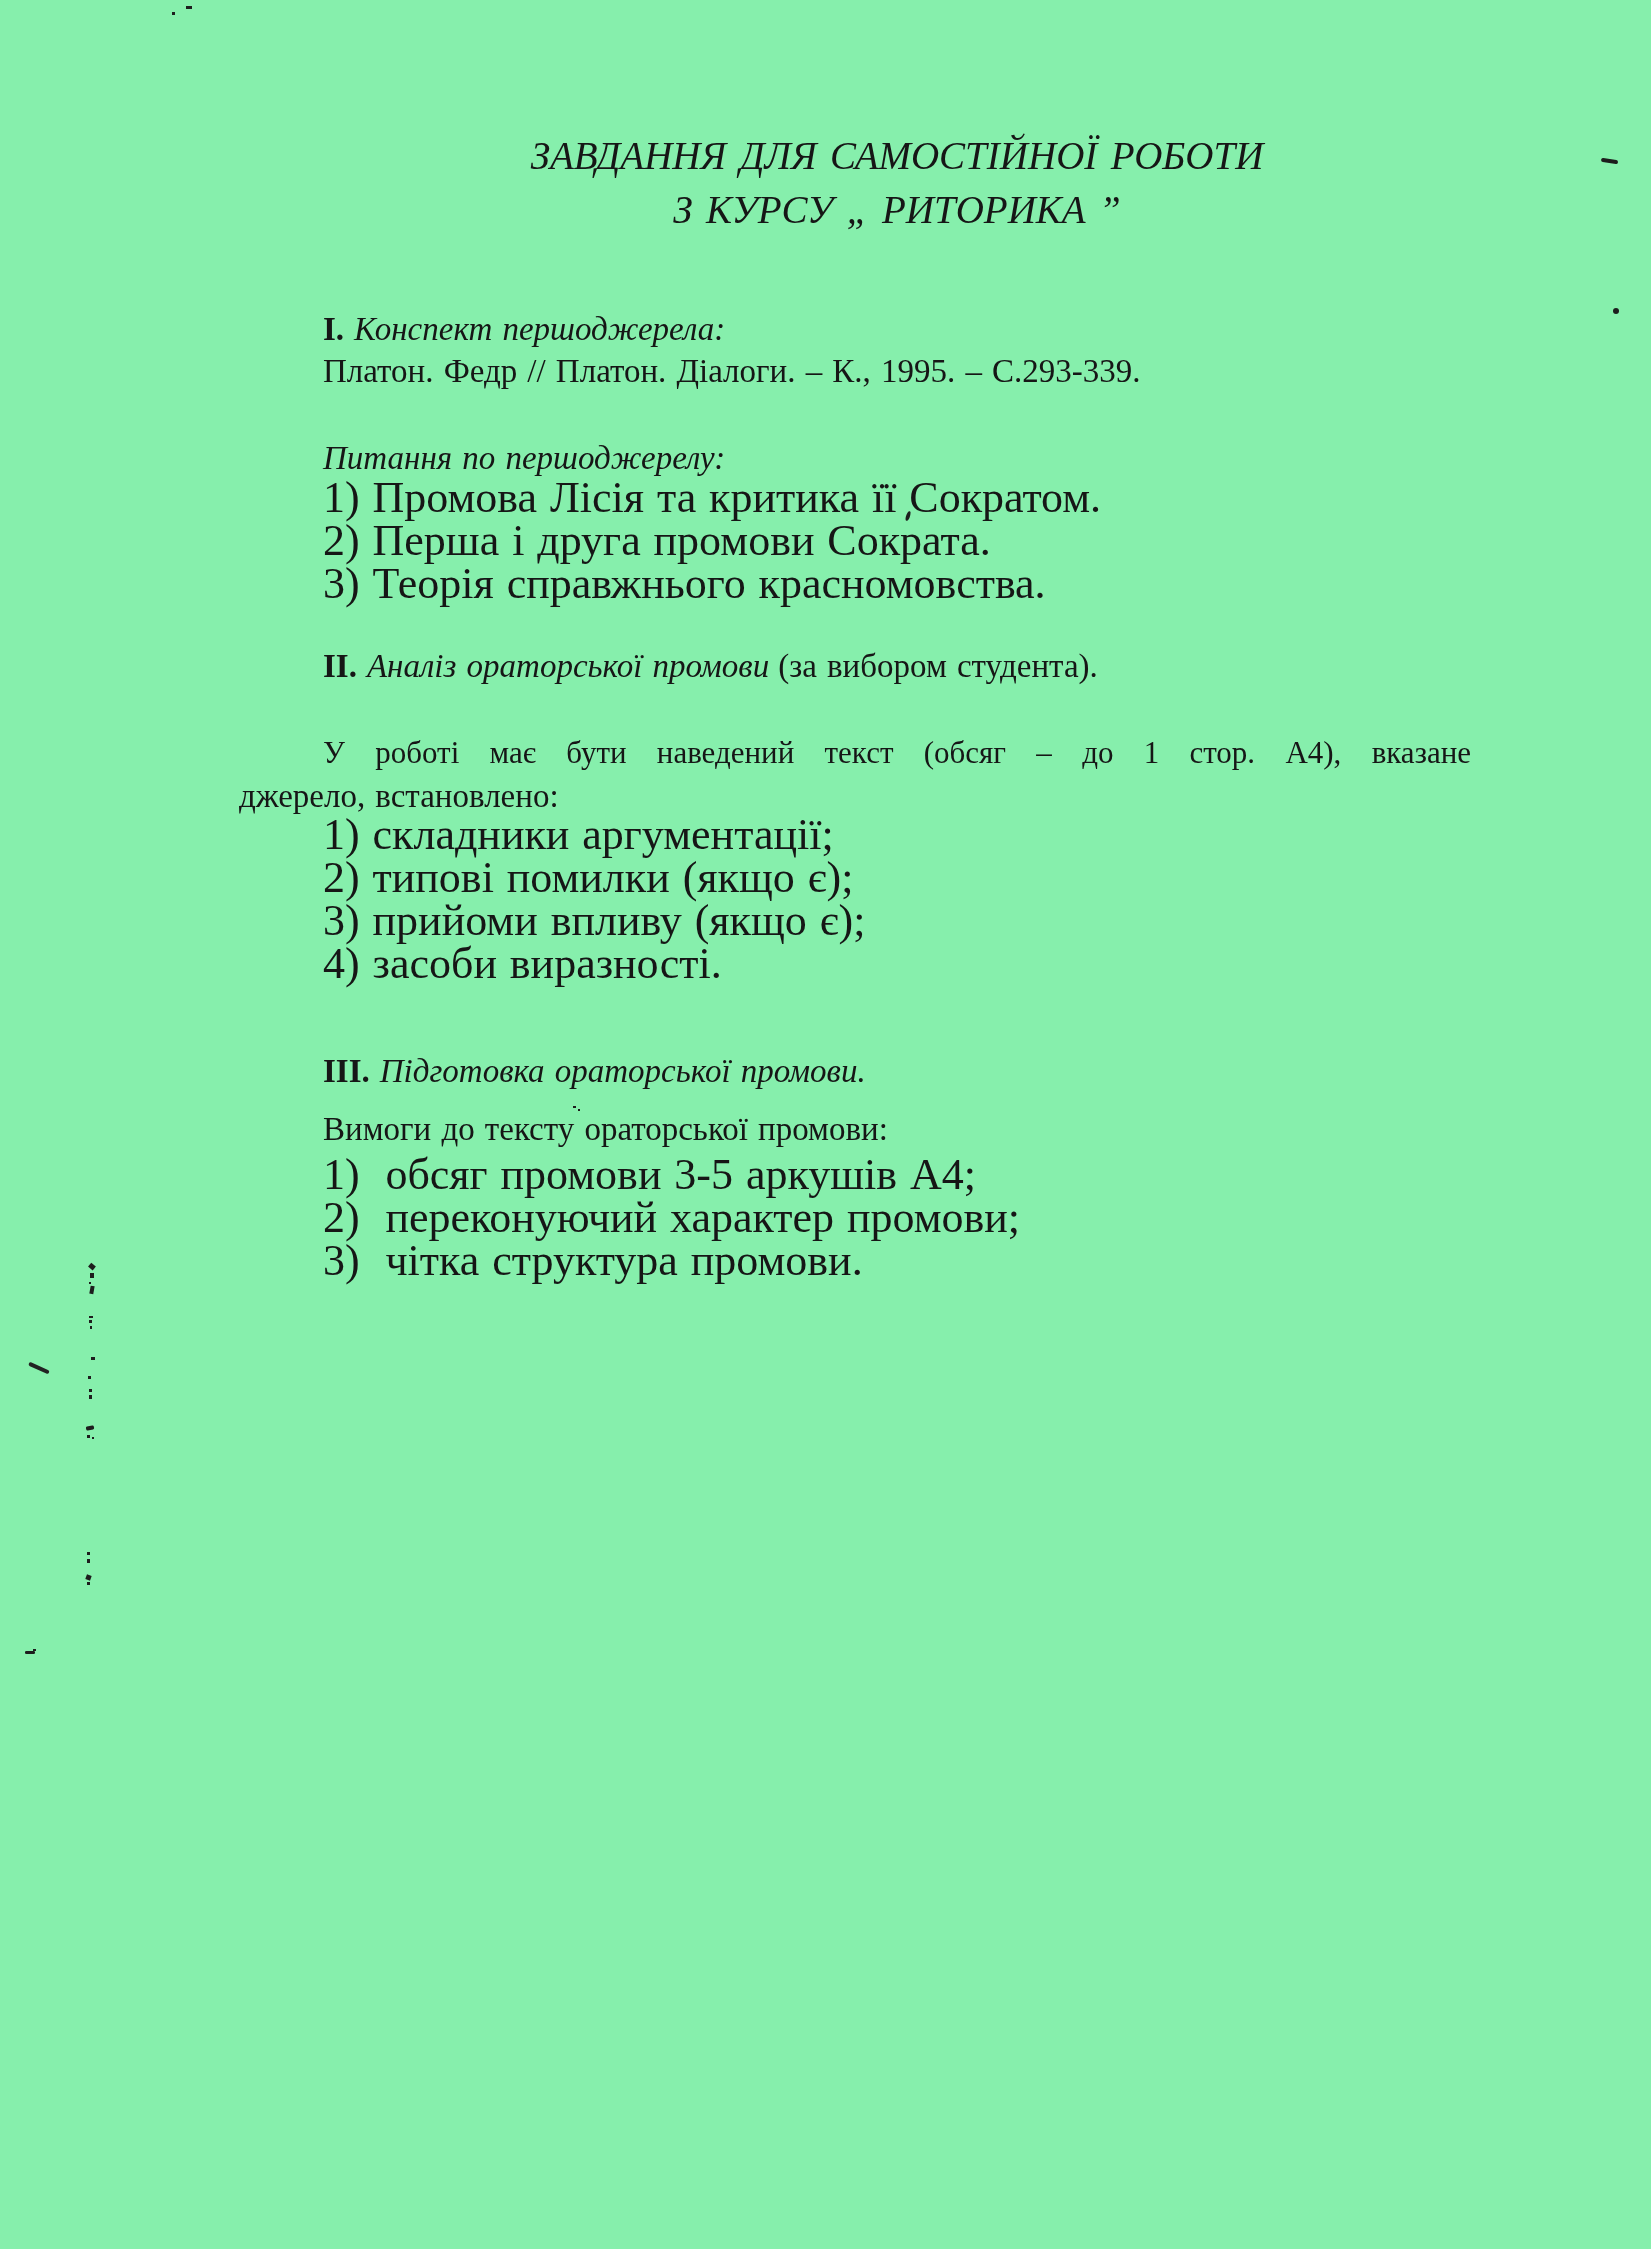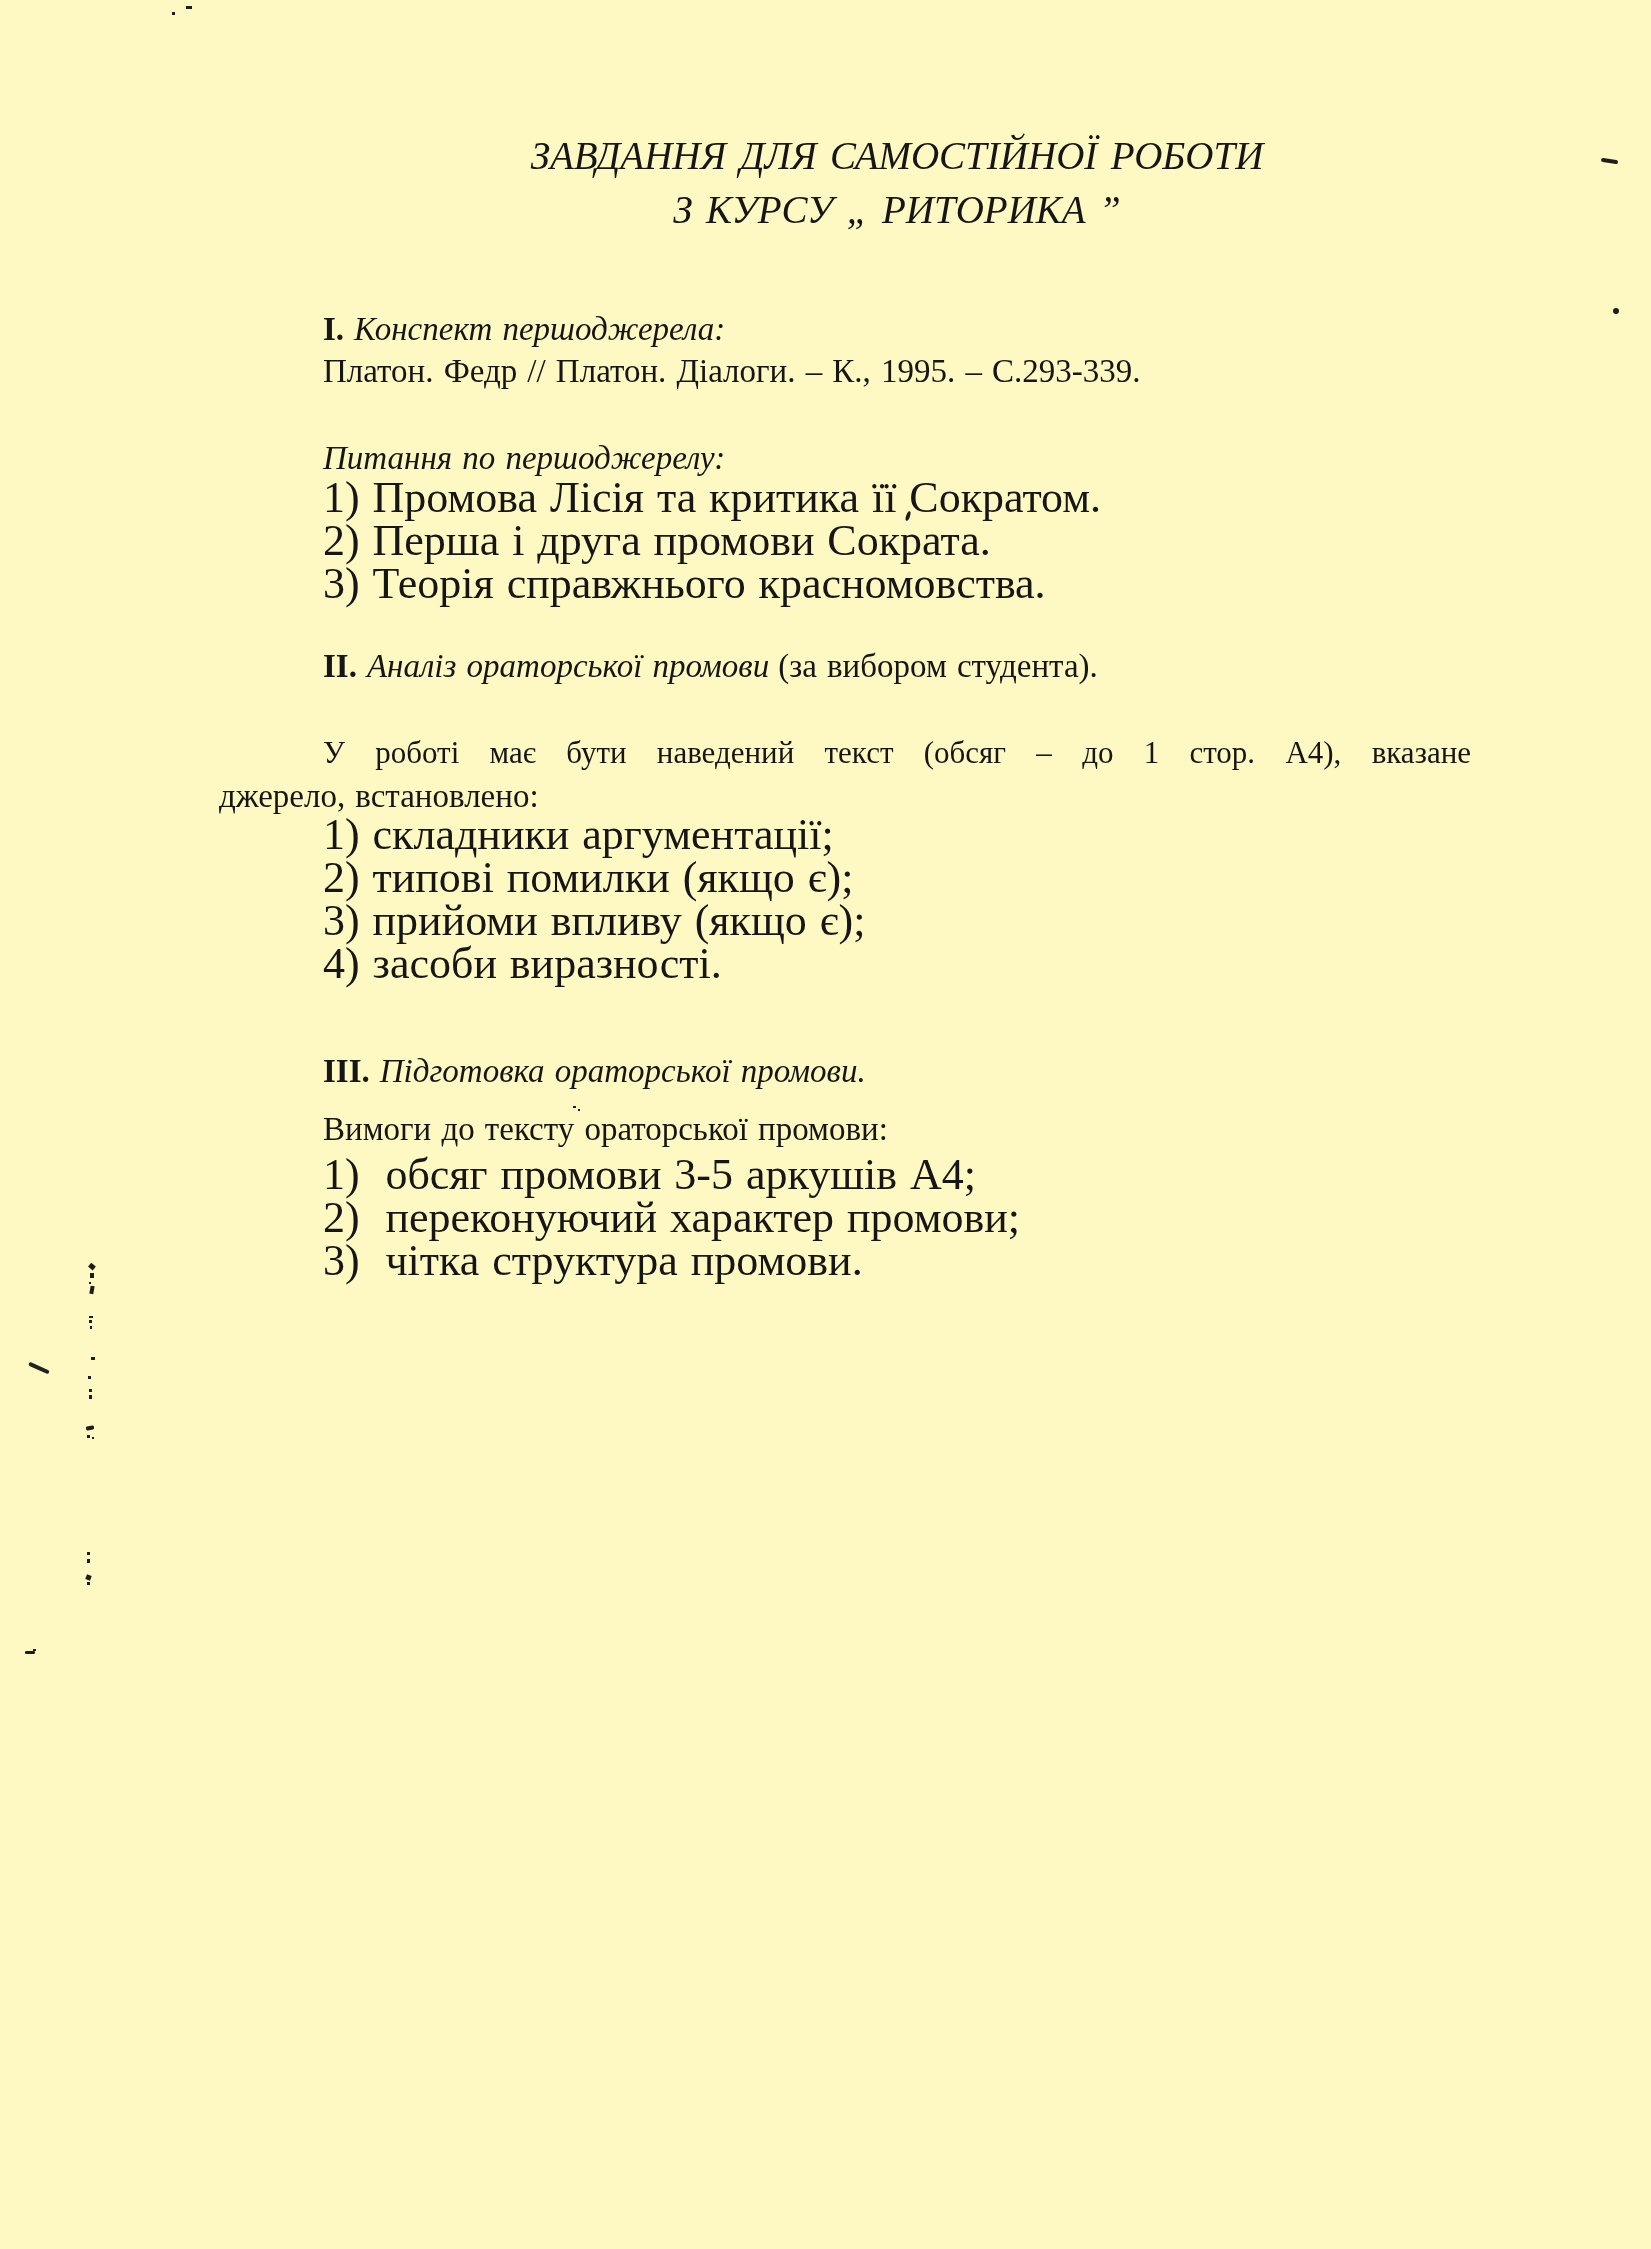--- a/index.html
+++ b/index.html
@@ -1,20 +1,20 @@
 <!DOCTYPE html>
 <html lang="uk" style="font-size:10px"><head>
 <meta charset="utf-8">
 <style>
   html, body { margin: 0; padding: 0; background: #e8e8e8; }
   .page {
     position: relative;
     width: 1651px;
     height: 2250px;
-    background: #fef9c3;
+    background: #86efac;
     overflow: hidden;
     font-family: "Liberation Serif", "DejaVu Serif", serif;
     color: #161616;
   }
   .line {
     position: absolute;
     white-space: pre-wrap;
     font-size: 33px;
     line-height: 39px;
     word-spacing: 1.9px;
@@ -36,21 +36,21 @@
   .title-1 { top: 132px; }
   .title-2 { top: 186px; }
 
   
   .sec-heading { left: 323px; }
   .sec-num { font-weight: bold; font-style: normal; margin-right: 10px; }
   .sec-italic { font-style: italic; }
   .sec-regular { font-style: normal; margin-left: 9px; }
 
   .indented { left: 323px; }
-  .flush { left: 219px; }
+  .flush { left: 239px; }
 
   
   .para-justified {
     position: absolute;
     left: 233px;
     top: 733px;
     width: 1238px;
     font-size: 31px;
     line-height: 39px;
     text-indent: 90px;

